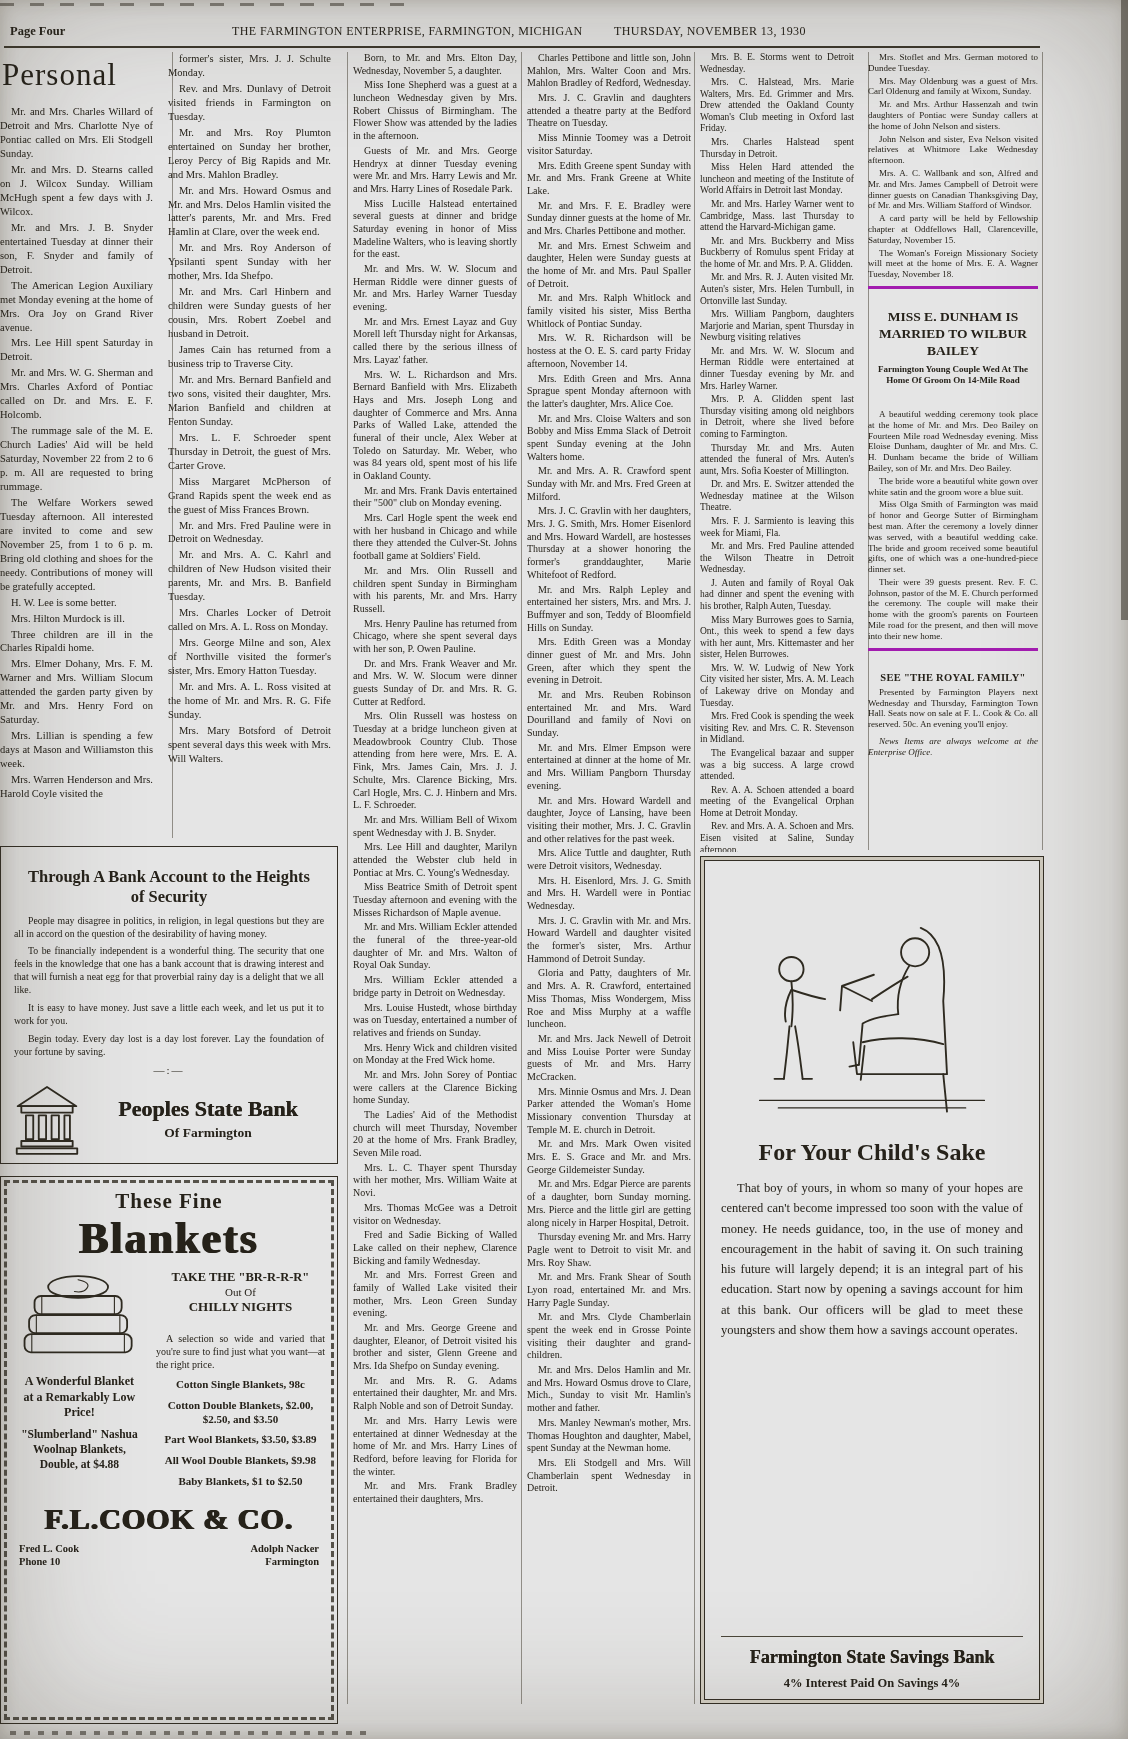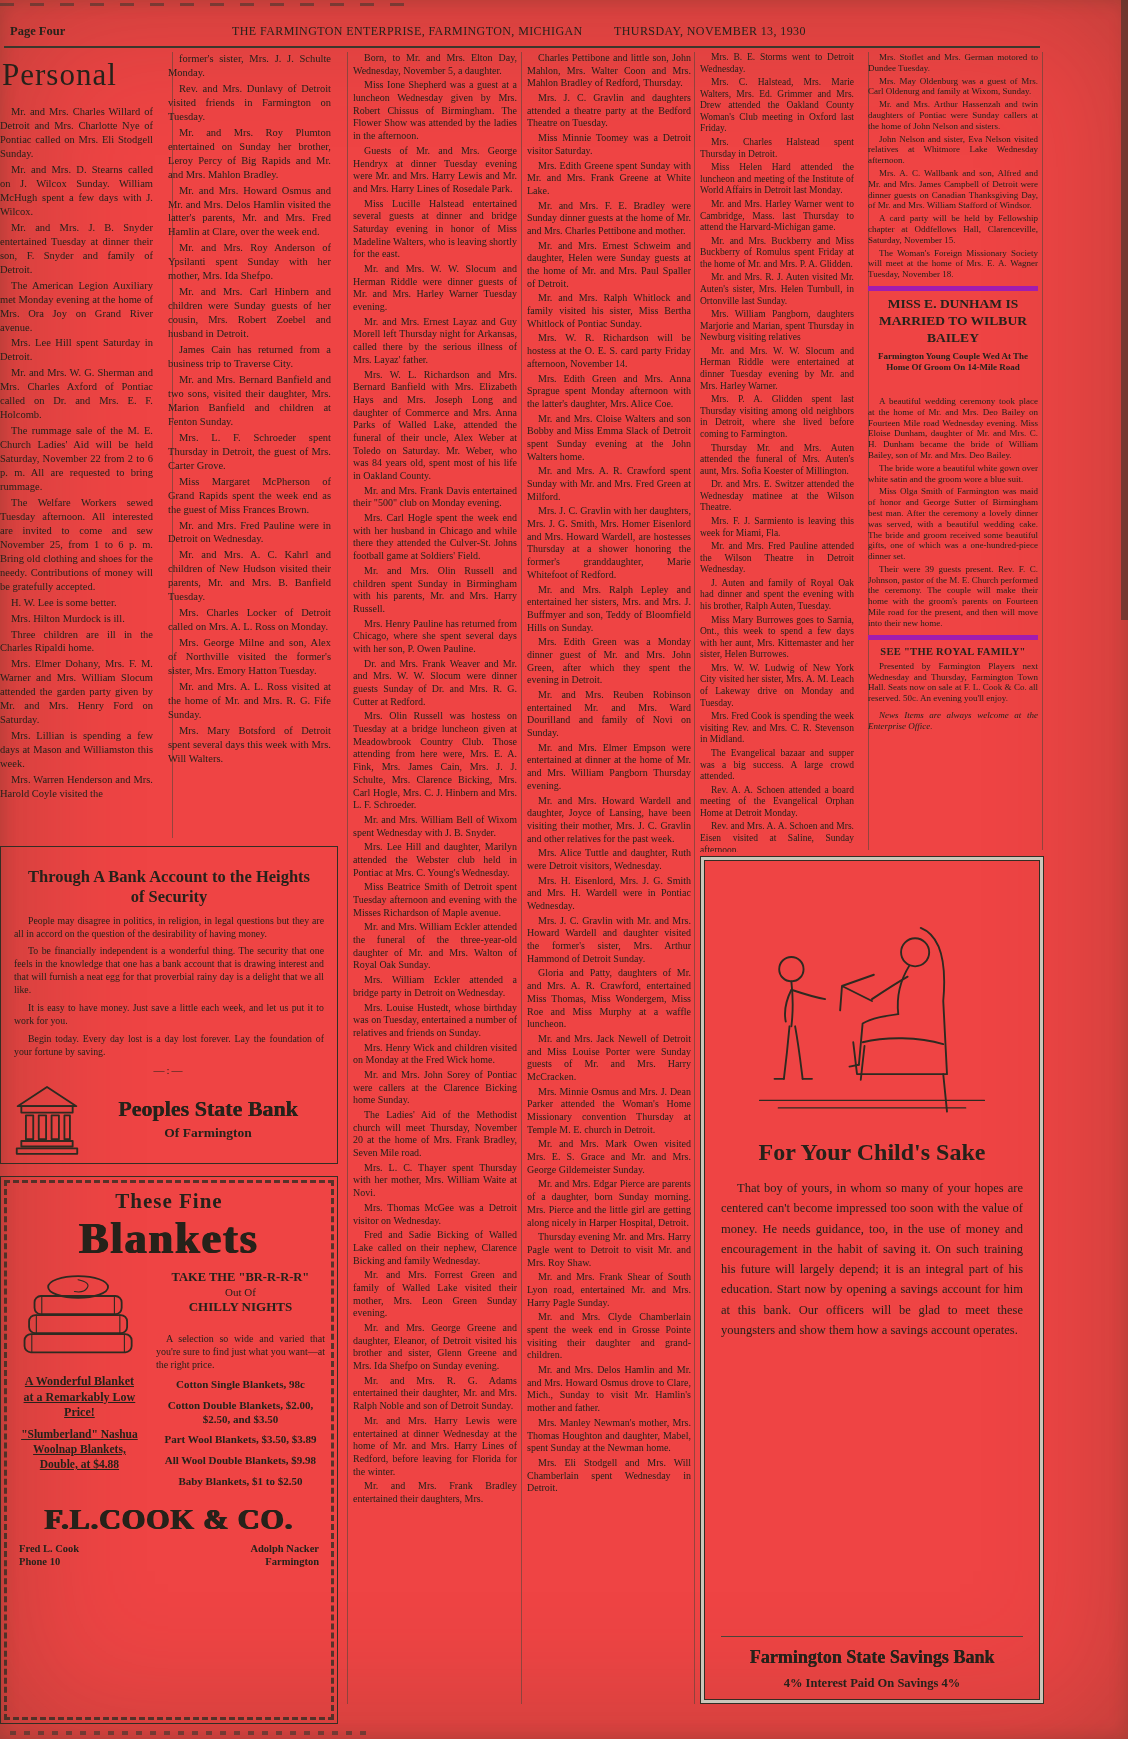--- a/index.html
+++ b/index.html
@@ -1,19 +1,19 @@
 <!DOCTYPE html>
 <html><head>
 <meta charset="utf-8">
 <style>
   * { box-sizing: border-box; }
   html,body { margin:0; padding:0; background:#8e897f; }
   .page {
     position:relative; width:1128px; height:1739px; margin:0 auto;
-    background:#ef4444;
+    background:#e5e5e5;
     color:#26221a;
     font-family:"Liberation Serif", serif;
     overflow:hidden;
     box-shadow: inset 0 0 140px rgba(62,52,32,.30), inset 0 0 18px rgba(62,52,32,.25);
   }
   
   .edge-top { position:absolute; top:3px; left:0; width:420px; height:3px;
     background:repeating-linear-gradient(90deg,#3a352c 0 14px, transparent 14px 30px); opacity:.55; }
   .edge-right { position:absolute; right:0; top:0; width:7px; height:620px; background:#343026; opacity:.55; }
   .edge-bottom { position:absolute; bottom:4px; left:10px; width:360px; height:4px;
@@ -41,21 +41,21 @@
   .colmid { position:absolute; top:52px; width:164px; height:1652px; font-size:10px; line-height:1.27; overflow:hidden; }
   .col3 { left:353px; }
   .col4 { left:527px; }
 
   .region-right { position:absolute; left:700px; top:52px; width:344px; }
   .right-cols { display:flex; height:800px; overflow:hidden; }
   .col5 { width:160px; padding-right:6px; font-size:9.5px; line-height:1.22; }
   .col6 { width:178px; padding-left:8px; font-size:9px; line-height:1.2; }
 
   
-  .article { border-top:5px solid #a21caf; margin-top:6px; padding-top:5px; }
+  .article { border-top:3px solid #a21caf; margin-top:6px; padding-top:20px; }
   .headline { font-size:13.5px; font-weight:bold; text-align:center; line-height:1.25; margin:0 6px 4px; }
   .headline.small { font-size:10.5px; letter-spacing:.3px; margin-bottom:3px; }
   .subhead { font-size:9px; font-weight:bold; text-align:center; line-height:1.3; margin:0 4px 22px; }
   .news-note { margin:6px 0 0; text-indent:11px; text-align:justify; font-style:italic; }
 
   
   .bank-ad { margin-top:8px; border:1.5px solid #332e24; height:318px; padding:18px 13px 8px; overflow:hidden; }
   .bank-heading { font-size:16.5px; font-weight:bold; text-align:center; line-height:1.2; margin:2px 10px 8px; }
   .ad-para { margin:0 0 5px; text-indent:14px; text-align:justify; font-size:9.8px; line-height:1.32; }
   .bank-ornament { text-align:center; font-size:11px; letter-spacing:2px; margin:2px 0 4px; }
@@ -66,21 +66,21 @@
     text-shadow:.4px 0 currentColor; }
   .bank-tagline { font-size:13.5px; font-weight:bold; margin-top:4px; }
 
   
   .blanket-ad { position:relative; margin-top:12px; border:1.5px solid #332e24; height:548px; padding:12px 12px 8px; overflow:hidden; }
   .blanket-ad::before { content:""; position:absolute; inset:3px; border:3px dashed #332e24; opacity:.8; pointer-events:none; }
   .bk-kicker { text-align:center; font-size:21px; font-weight:bold; letter-spacing:1px; }
   .bk-title { text-align:center; font-size:44px; font-weight:bold; letter-spacing:2px; line-height:1.05; margin:2px 0 8px;
     text-shadow:.8px 0 currentColor, -.8px 0 currentColor; }
   .bk-cols { display:flex; gap:10px; }
-  .bk-left { width:44%; text-align:center;text-decoration:underline; }
+  .bk-left { width:44%; text-align:center; }
   .bk-right { width:56%; }
   .bk-take { text-align:center; font-weight:bold; font-size:12.5px; }
   .bk-outof { text-align:center; font-weight:normal; font-size:11px; margin:1px 0; }
   .bk-chilly { text-align:center; font-weight:bold; font-size:13px; margin-bottom:5px; }
   .bk-intro { margin:17px 0 7px; font-size:10px; line-height:1.3; text-align:justify; text-indent:10px; }
   .bk-item { margin:0 0 7px; font-size:11px; font-weight:bold; text-align:center; text-indent:0; line-height:1.25; }
   .bk-blurb { font-size:12px; font-weight:bold; line-height:1.3; margin:8px 6px 6px; }
   .bk-left-item { font-size:11.5px; font-weight:bold; line-height:1.3; margin:0 4px; }
   .bk-store { text-align:center; font-size:30px; font-weight:bold; letter-spacing:1px; margin-top:6px;
     text-shadow:.8px 0 currentColor, -.8px 0 currentColor; }
@@ -262,21 +262,21 @@
       <p class="para">Mrs. L. C. Thayer spent Thursday with her mother, Mrs. William Waite at Novi.</p>
       <p class="para">Mrs. Thomas McGee was a Detroit visitor on Wednesday.</p>
       <p class="para">Fred and Sadie Bicking of Walled Lake called on their nephew, Clarence Bicking and family Wednesday.</p>
       <p class="para">Mr. and Mrs. Forrest Green and family of Walled Lake visited their mother, Mrs. Leon Green Sunday evening.</p>
       <p class="para">Mr. and Mrs. George Greene and daughter, Eleanor, of Detroit visited his brother and sister, Glenn Greene and Mrs. Ida Shefpo on Sunday evening.</p>
       <p class="para">Mr. and Mrs. R. G. Adams entertained their daughter, Mr. and Mrs. Ralph Noble and son of Detroit Sunday.</p>
       <p class="para">Mr. and Mrs. Harry Lewis were entertained at dinner Wednesday at the home of Mr. and Mrs. Harry Lines of Redford, before leaving for Florida for the winter.</p>
       <p class="para">Mr. and Mrs. Frank Bradley entertained their daughters, Mrs.</p>
     </section>
   <section class="col colmid col4">
-      <p class="para">Charles Pettibone and little son, John Mahlon, Mrs. Walter Coon and Mrs. Mahlon Bradley of Redford, Thursday.</p>
+      <p class="para">Charles Pettibone and little son, John Mahlon, Mrs. Walter Coon and Mrs. Mahlon Bradley of Redford, Wednesday.</p>
       <p class="para">Mrs. J. C. Gravlin and daughters attended a theatre party at the Bedford Theatre on Tuesday.</p>
       <p class="para">Miss Minnie Toomey was a Detroit visitor Saturday.</p>
       <p class="para">Mrs. Edith Greene spent Sunday with Mr. and Mrs. Frank Greene at White Lake.</p>
       <p class="para">Mr. and Mrs. F. E. Bradley were Sunday dinner guests at the home of Mr. and Mrs. Charles Pettibone and mother.</p>
       <p class="para">Mr. and Mrs. Ernest Schweim and daughter, Helen were Sunday guests at the home of Mr. and Mrs. Paul Spaller of Detroit.</p>
       <p class="para">Mr. and Mrs. Ralph Whitlock and family visited his sister, Miss Bertha Whitlock of Pontiac Sunday.</p>
       <p class="para">Mrs. W. R. Richardson will be hostess at the O. E. S. card party Friday afternoon, November 14.</p>
       <p class="para">Mrs. Edith Green and Mrs. Anna Sprague spent Monday afternoon with the latter's daughter, Mrs. Alice Coe.</p>
       <p class="para">Mr. and Mrs. Cloise Walters and son Bobby and Miss Emma Slack of Detroit spent Sunday evening at the John Walters home.</p>
       <p class="para">Mr. and Mrs. A. R. Crawford spent Sunday with Mr. and Mrs. Fred Green at Milford.</p>

